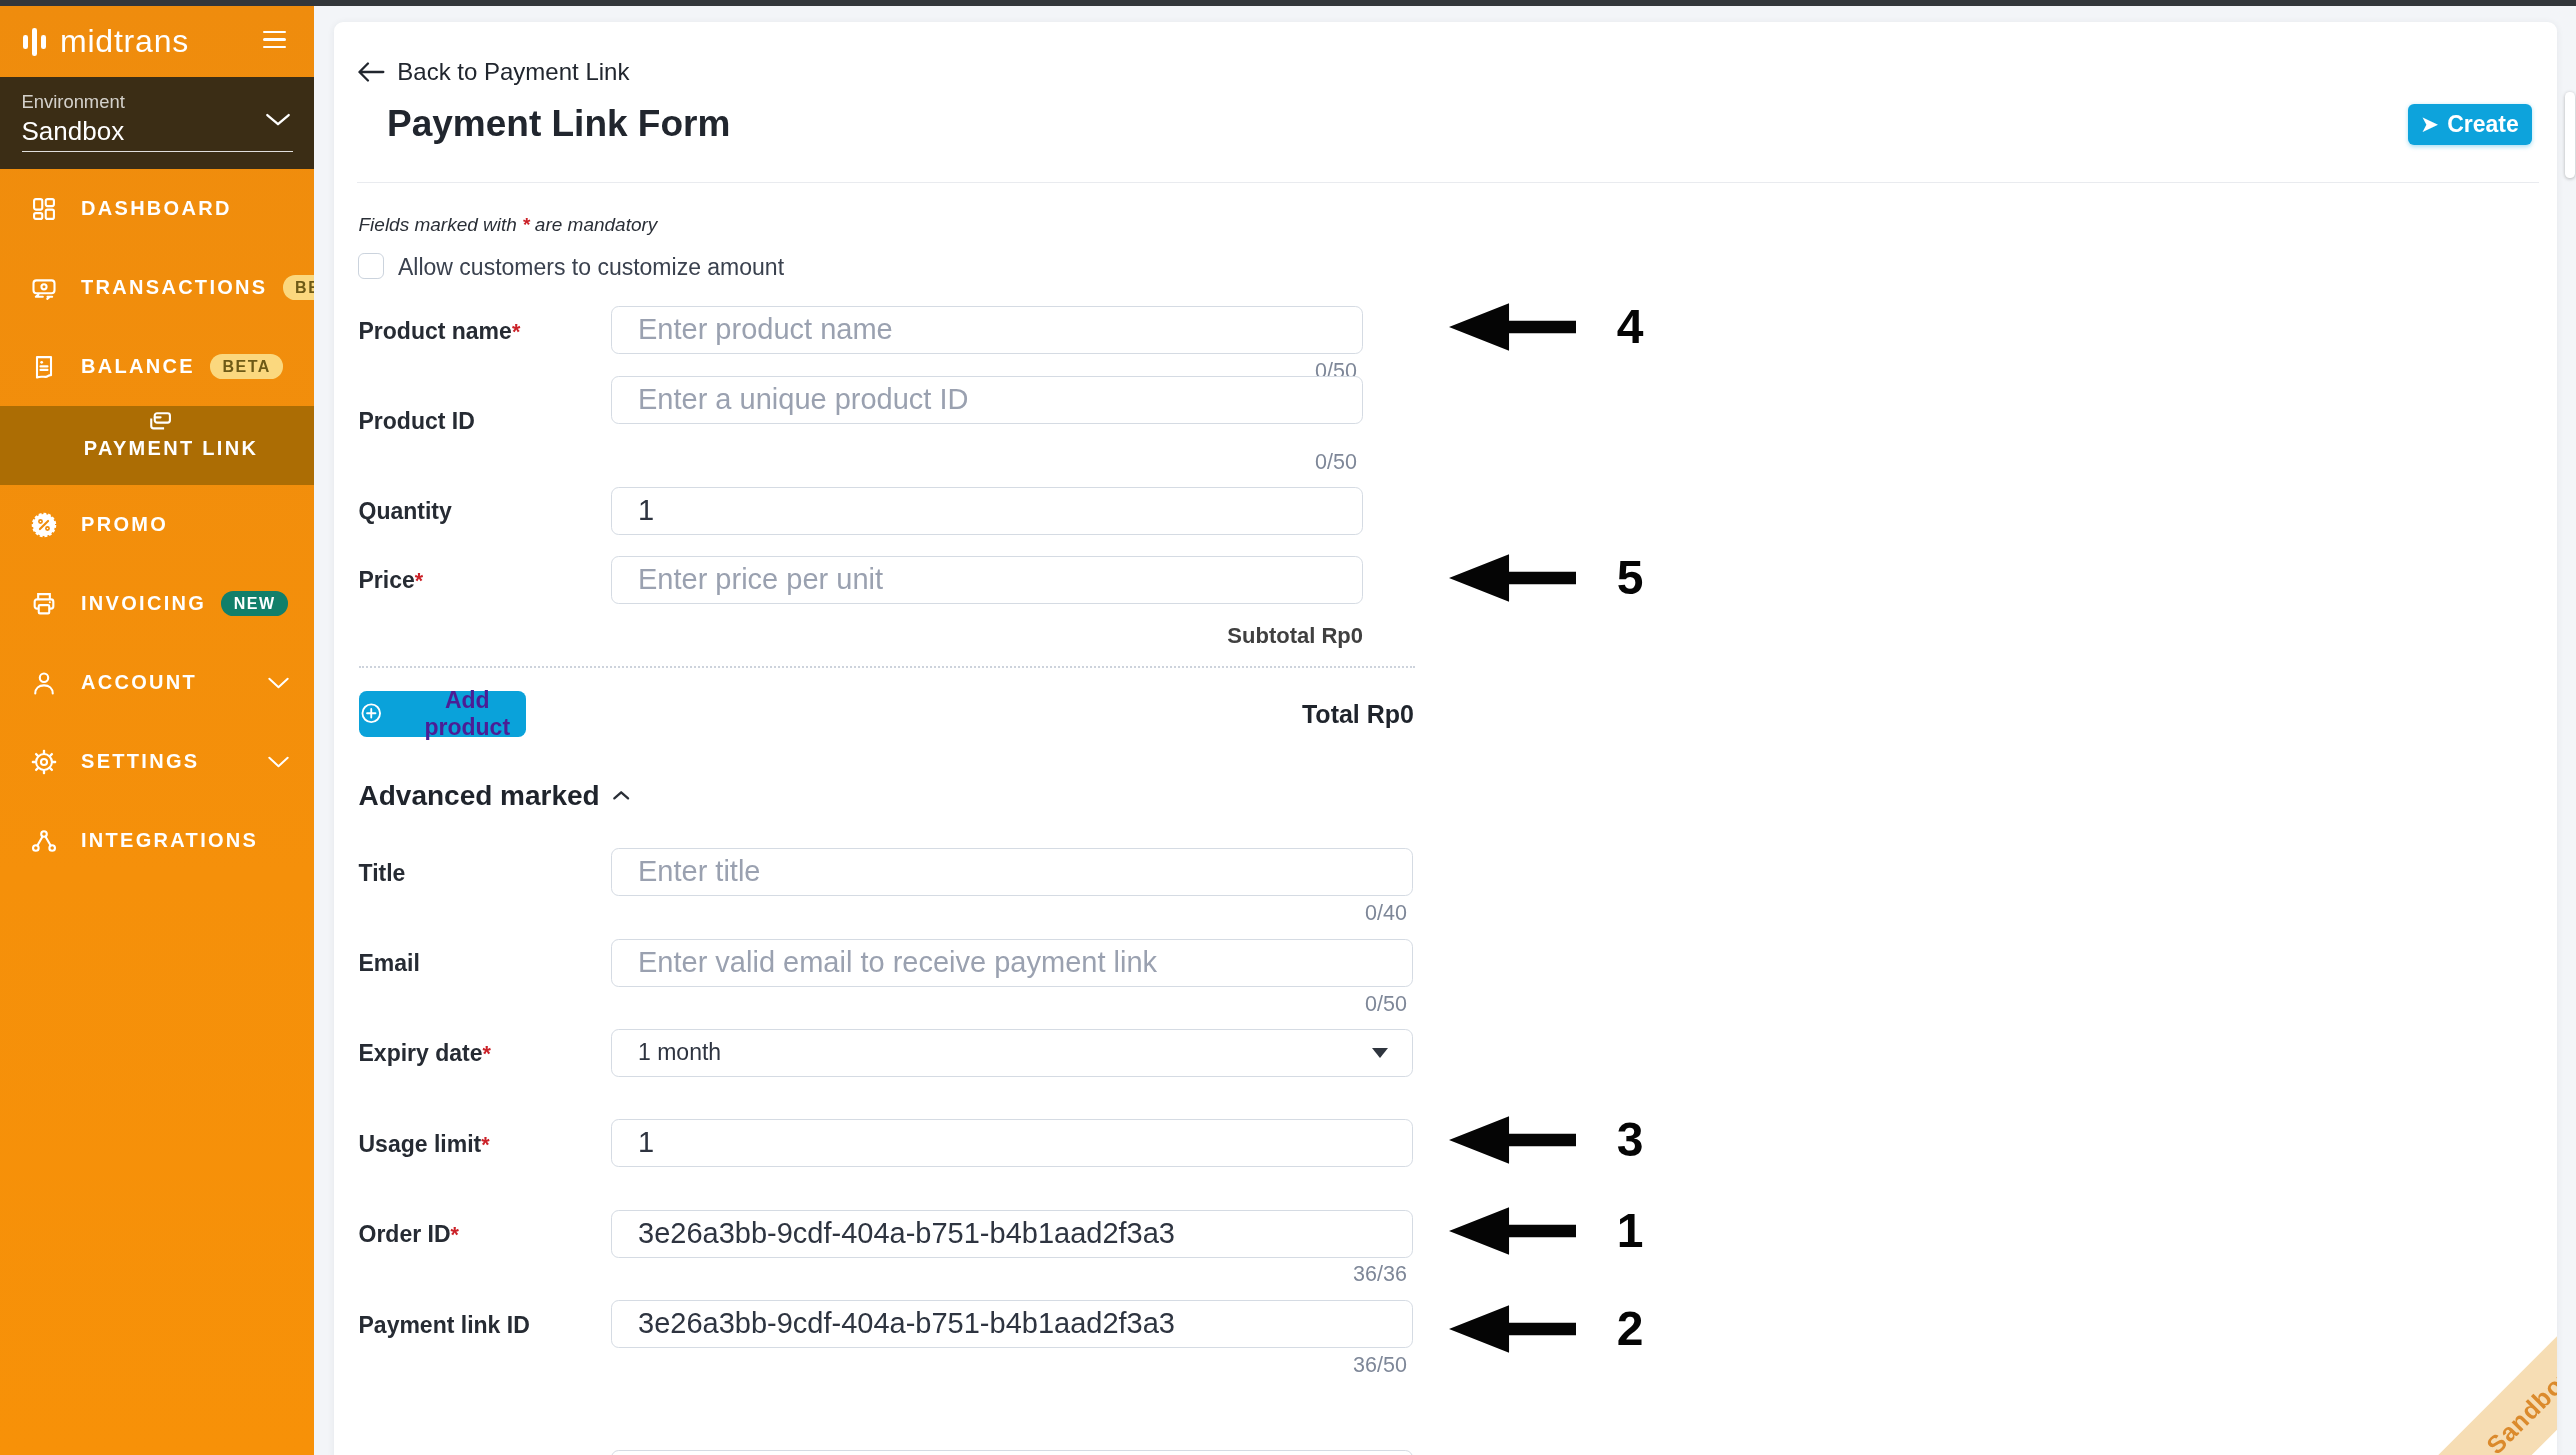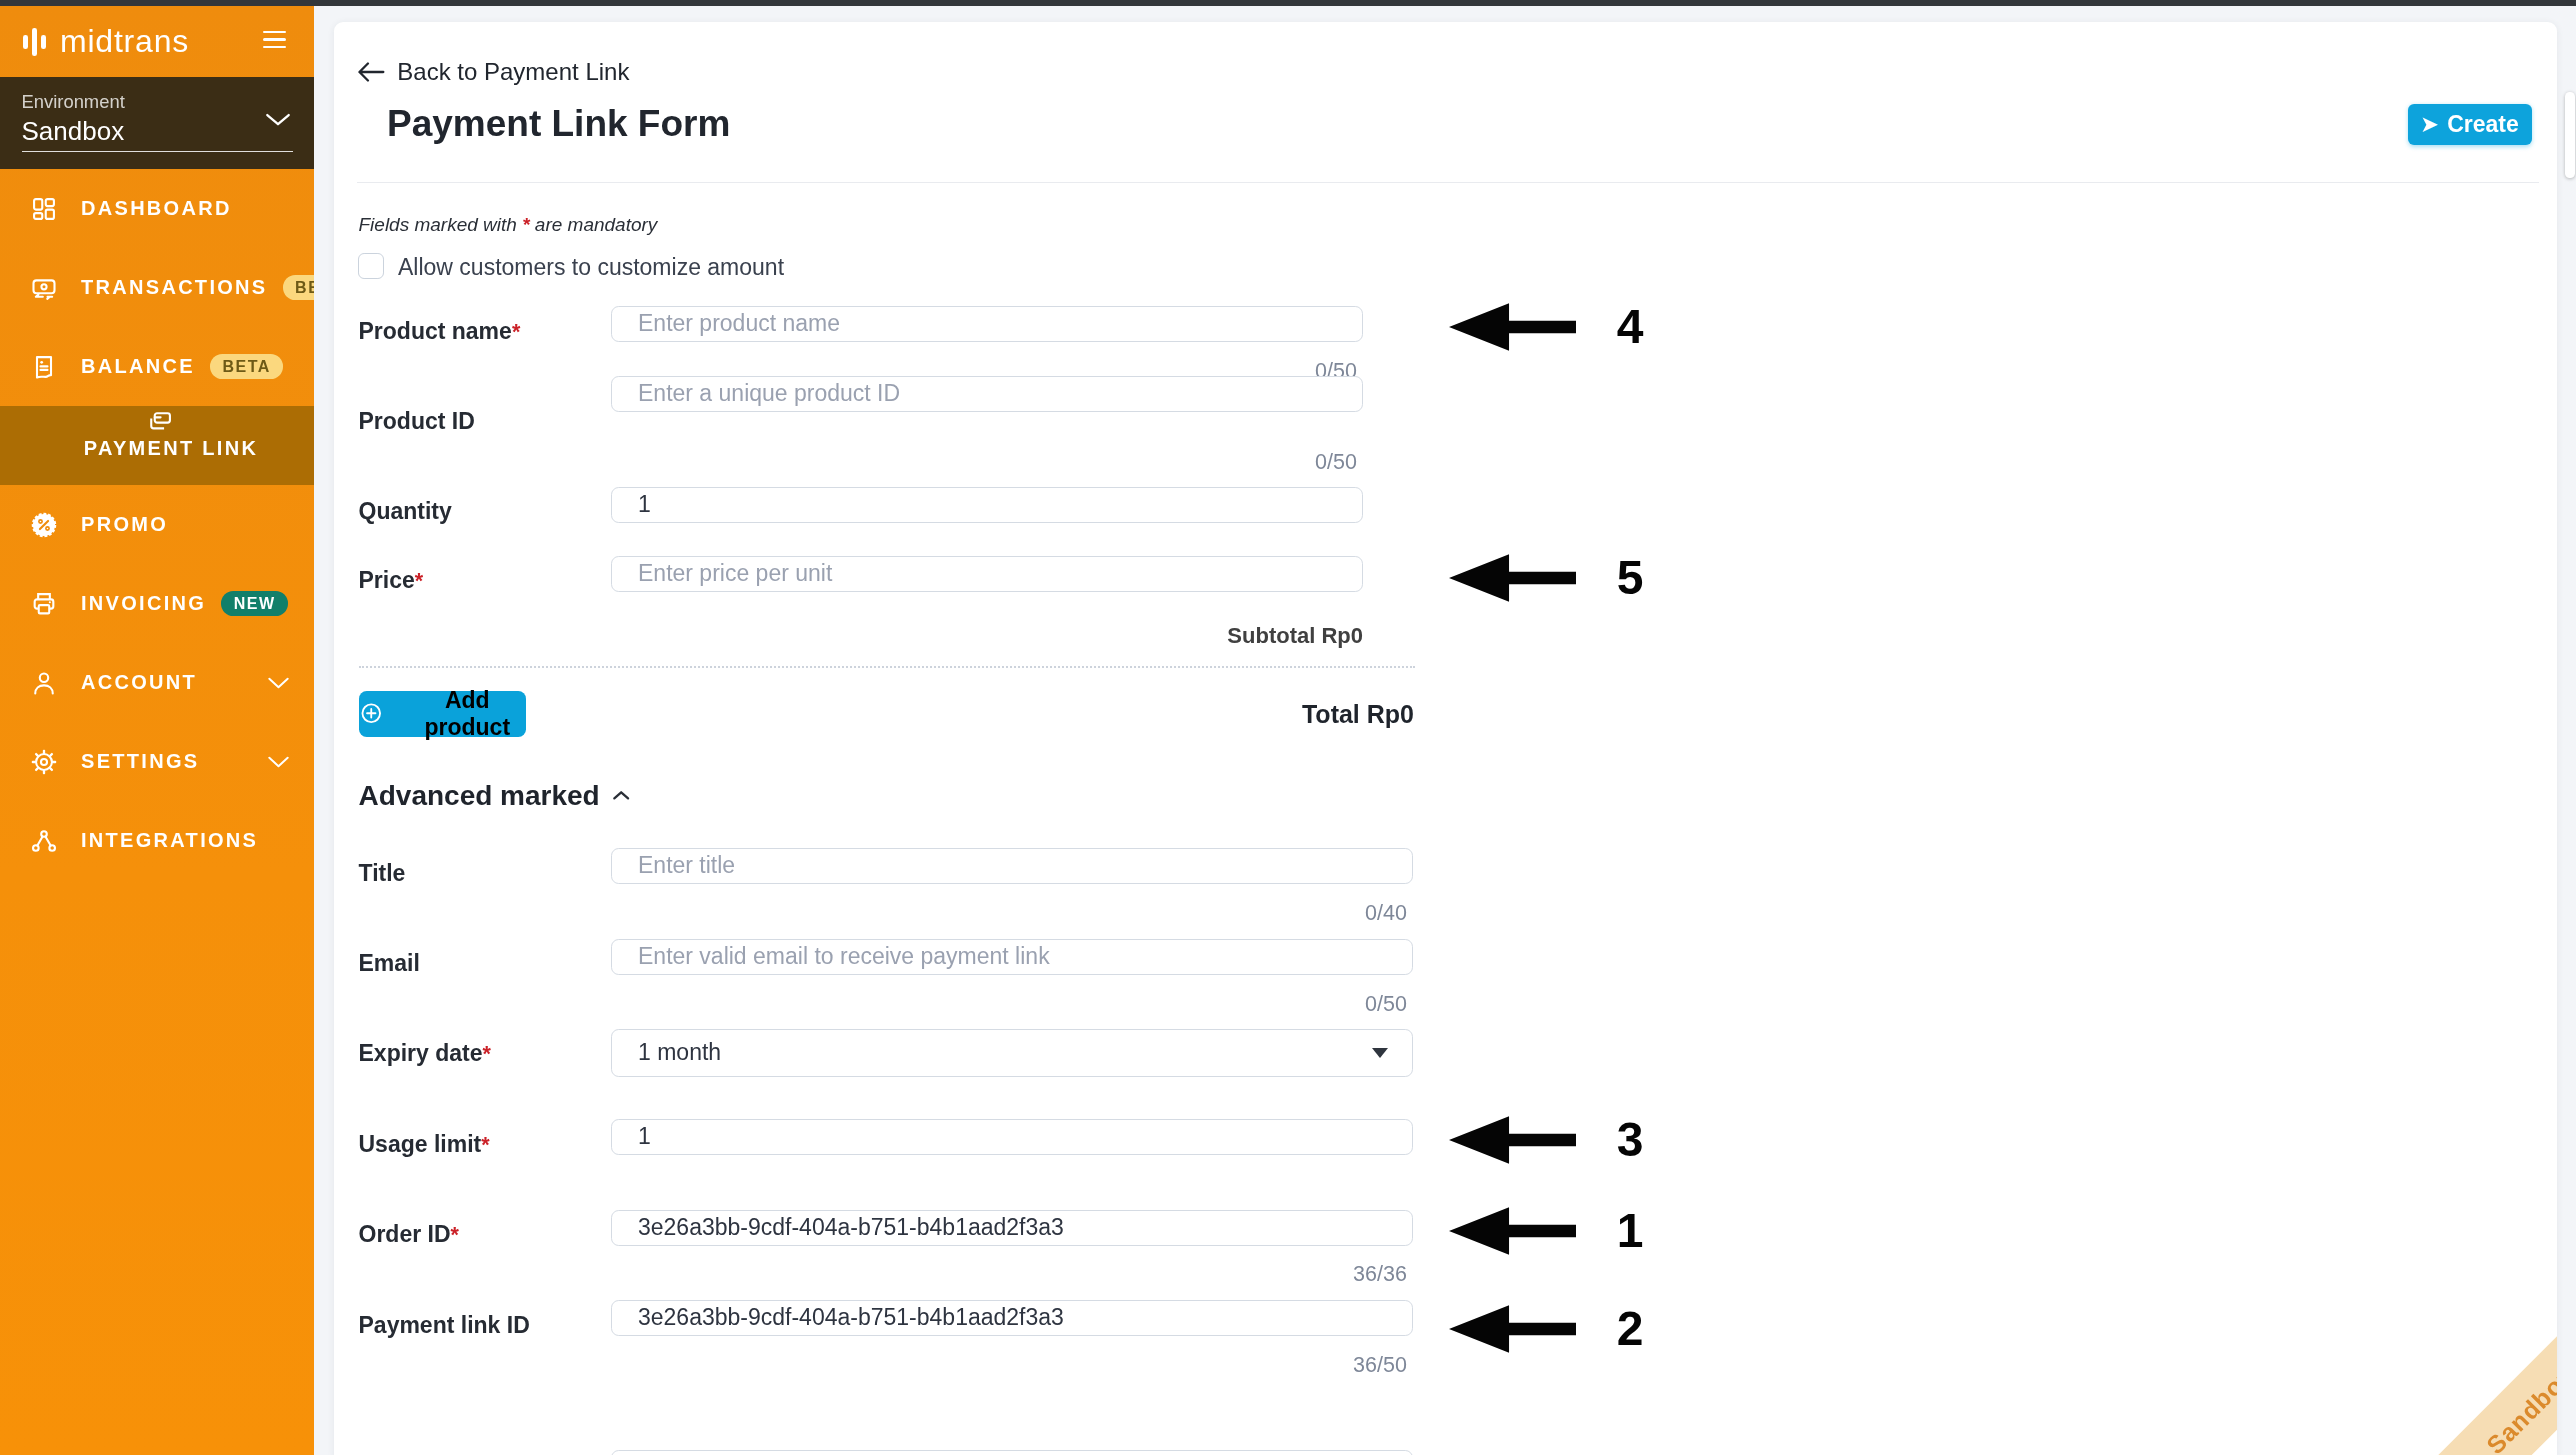--- a/index.html
+++ b/index.html
@@ -71,34 +71,34 @@
 
   .mandatory-note { position:absolute; left:24.5px; top:192px; font-size:19px; font-style:italic; font-weight:500; color:#2A2F37; }
   .req { color:#CB2128; font-weight:700; }
 
   .checkbox { position:absolute; left:24px; top:231px; width:26px; height:26px; border:1.5px solid #CBD3DD; border-radius:6.1px; background:#fff; cursor:pointer; }
   .checkbox-label { position:absolute; left:64px; top:232px; font-size:23px; color:#3A414E; }
 
   .field-label { position:absolute; left:24.5px; font-size:23px; font-weight:700; color:#262B33; }
   .field-label .req { font-size:21.5px; }
   .tinput {
-    position:absolute; left:277px; height:36px; border:1.5px solid #D5DBE3; border-radius:7.7px;
-    font-family:inherit; font-size:23px; color:#2E3440; padding:0 26px; background:#fff; outline:none;
+    position:absolute; left:277px; height:48px; border:1.5px solid #D5DBE3; border-radius:7.7px;
+    font-family:inherit; font-size:29px; color:#2E3440; padding:0 26px; background:#fff; outline:none;
   }
   .tinput::placeholder { color:#9AA1B0; }
   .w-prod { width:752px; }
   .w-adv  { width:802px; }
   .counter { position:absolute; left:277px; text-align:right; font-size:21.5px; color:#7E8798; padding-right:6.1px; }
   .c-prod { width:752px; } .c-adv { width:802px; }
 
   .subtotal { position:absolute; left:277px; width:752px; top:601px; text-align:right; font-size:22px; font-weight:600; color:#404040; }
   .dotted-divider { position:absolute; left:24.5px; top:644px; width:1056px; border-top:2.3px dotted #CDD3DC; }
   .add-btn {
     position:absolute; left:24.5px; top:669px; width:167px; height:46px;
-    background:#0AA2DA; border:none; border-radius:7.7px; color:#000000;
+    background:#0AA2DA; border:none; border-radius:7.7px; color:#4c1d95;
     display:flex; align-items:center; justify-content:center; gap:26px;
     font-size:23px; font-weight:700; cursor:pointer; font-family:inherit;
   }
   .total { position:absolute; left:277px; width:803px; top:678px; text-align:right; font-size:25px; font-weight:700; color:#1F242C; }
 
   .advanced-heading { position:absolute; left:24.5px; top:758px; font-size:28px; font-weight:700; color:#1F242C; display:flex; align-items:center; gap:12.3px; cursor:pointer; }
 
   .select-box {
     position:absolute; left:277px; width:802px; height:48px; border:1.5px solid #D5DBE3; border-radius:7.7px;
     display:flex; align-items:center; padding:0 26px; font-size:23px; color:#2E3440; background:#fff; cursor:pointer;

